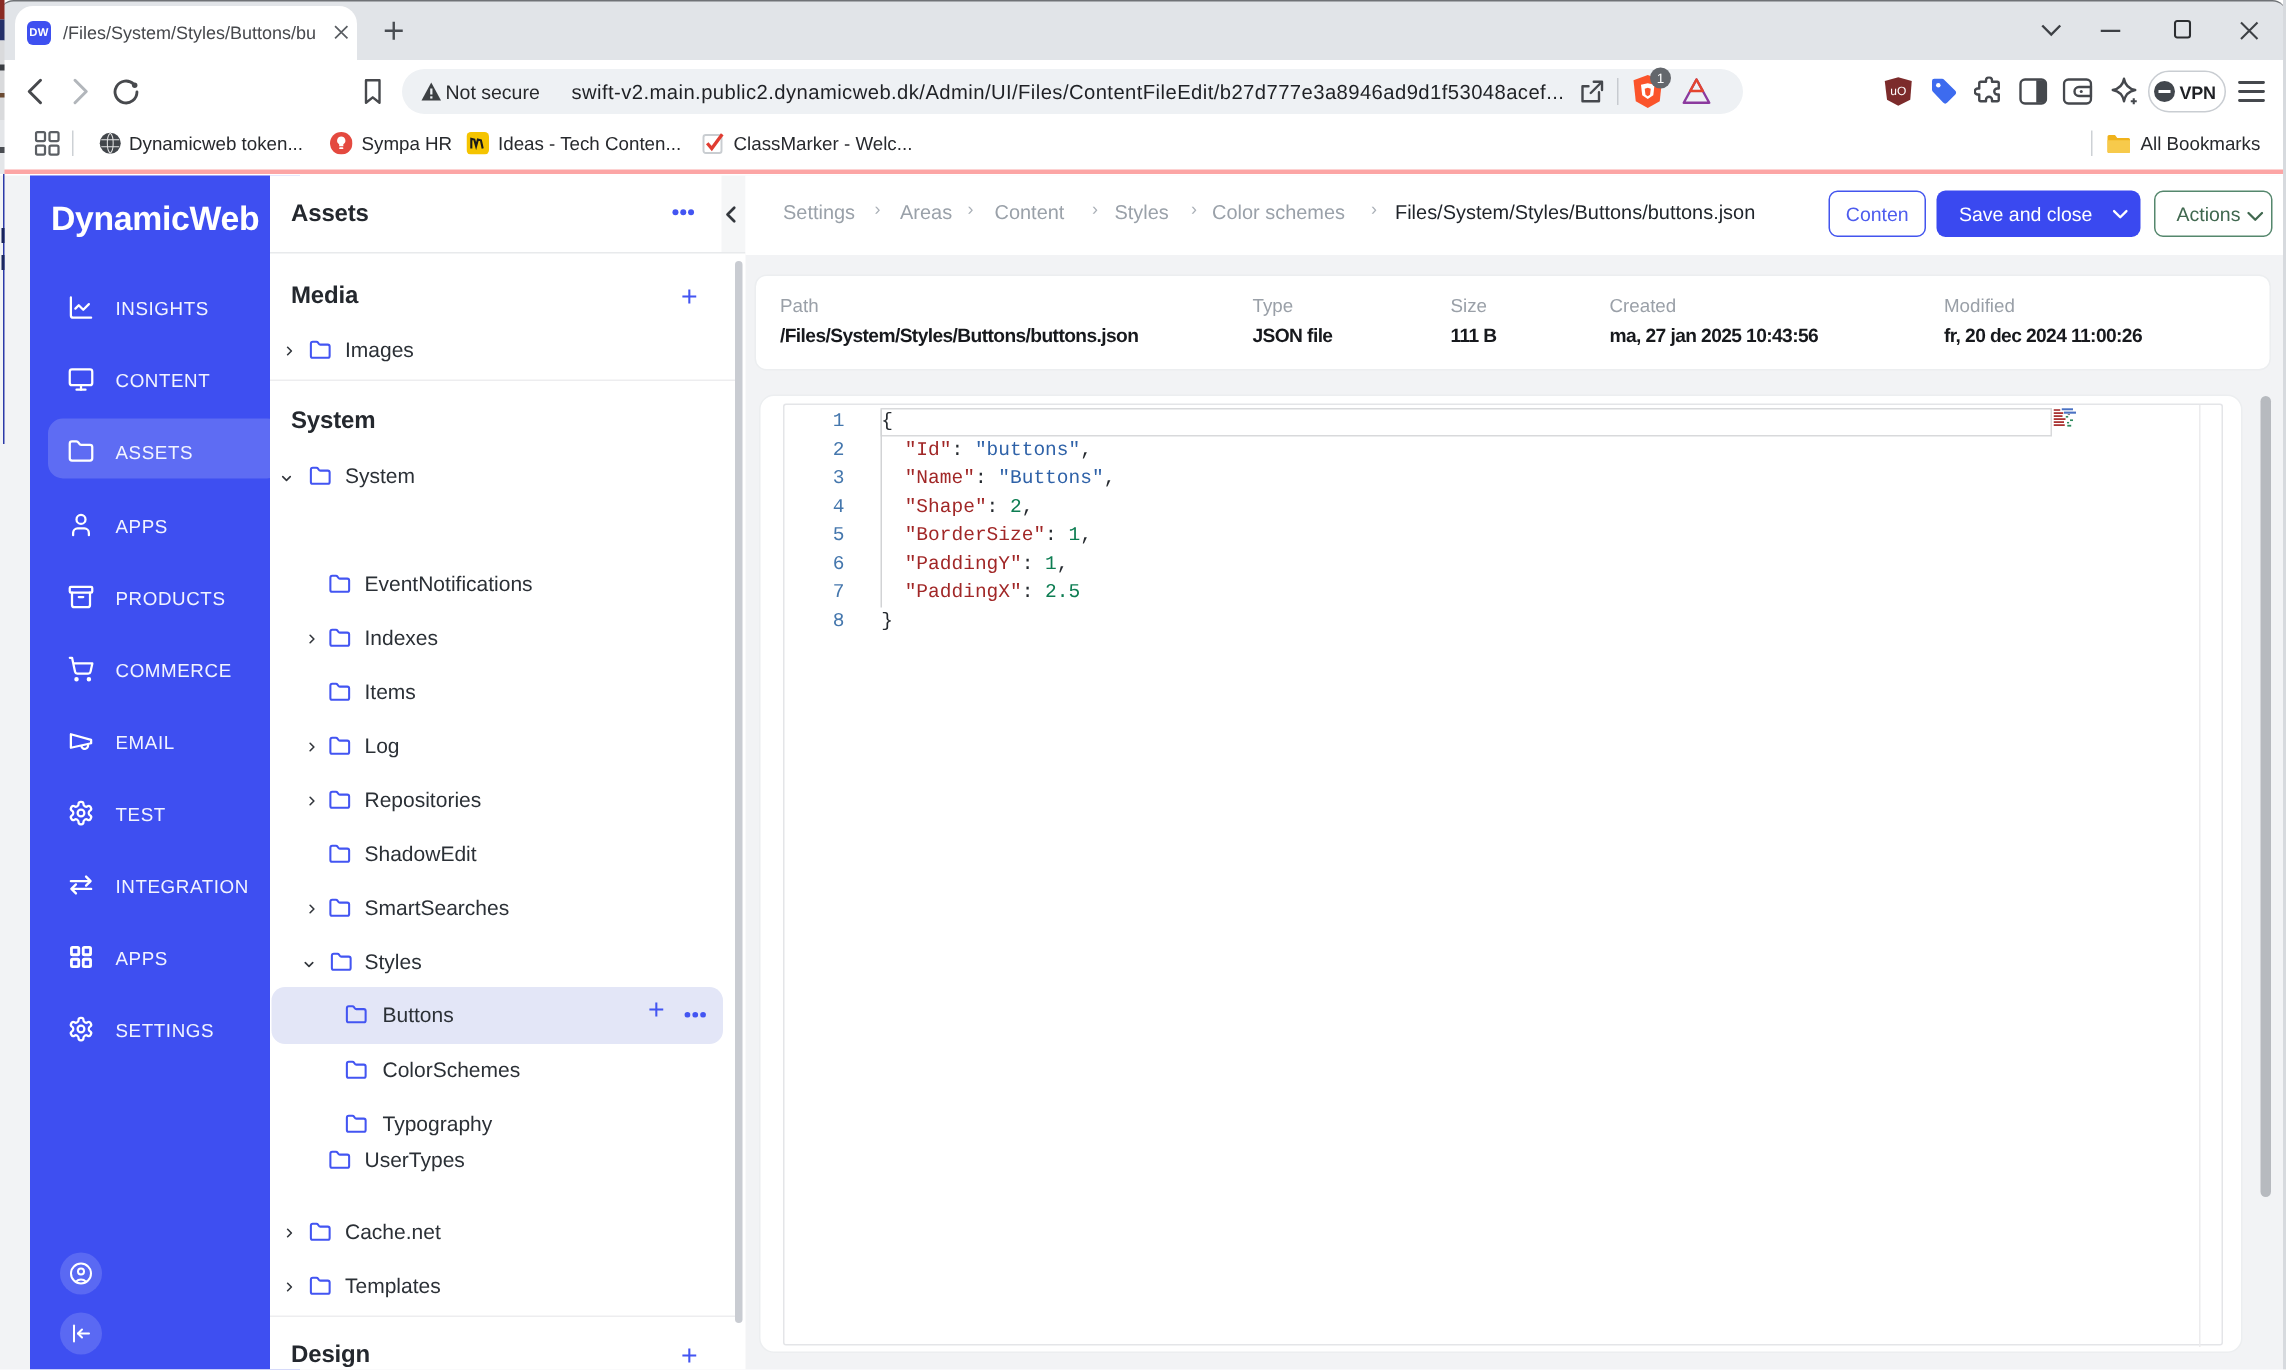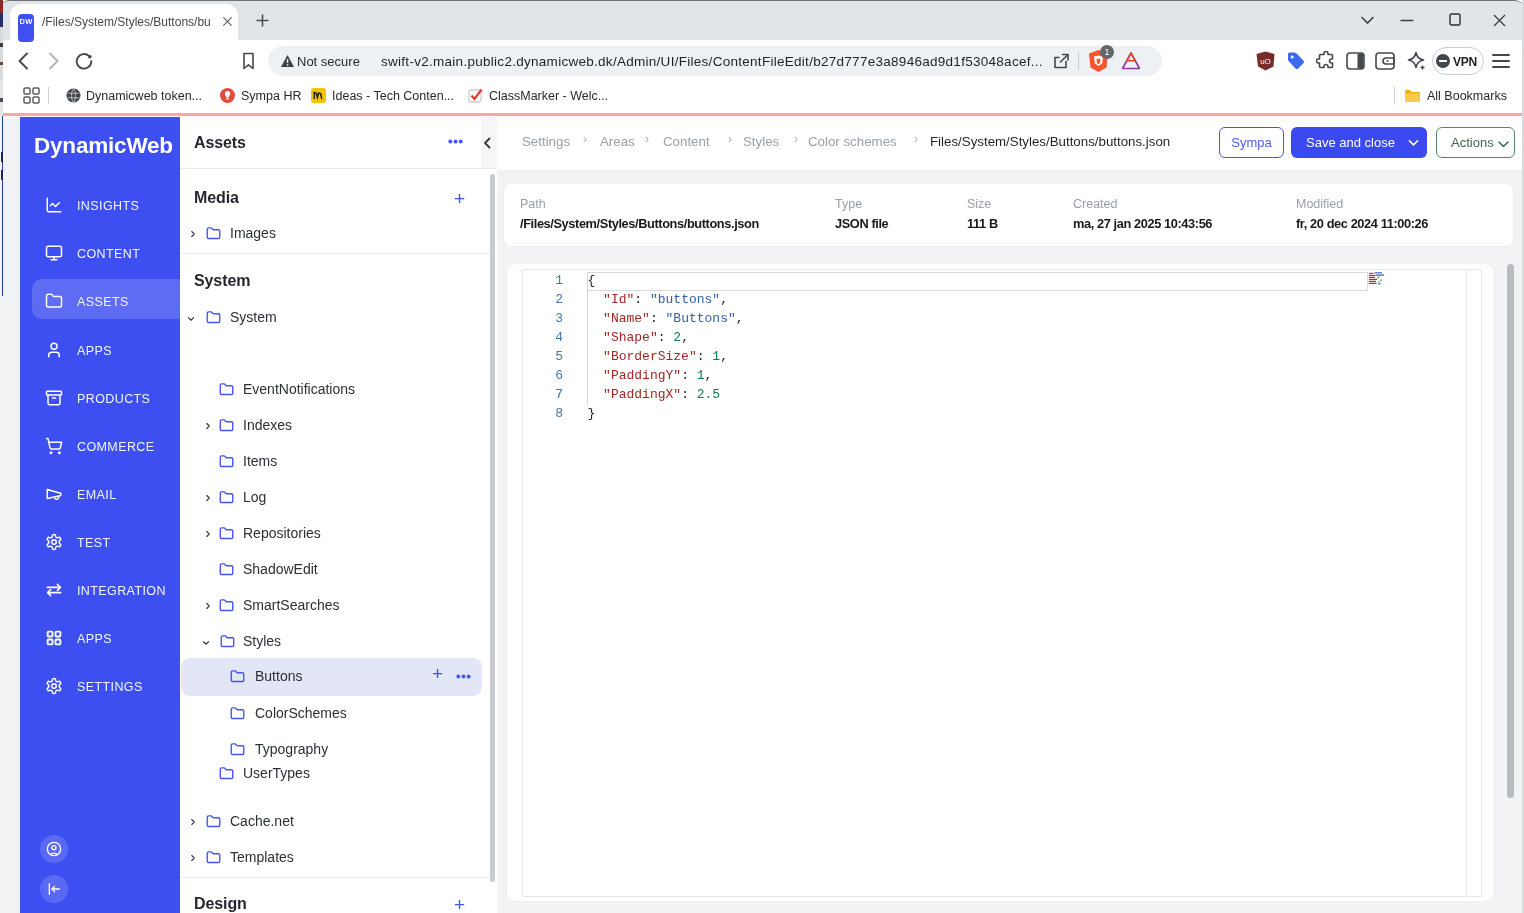--- a/index.html
+++ b/index.html
@@ -3,21 +3,21 @@
 <meta charset="utf-8">
 <style>
 * { margin:0; padding:0; box-sizing:border-box; }
 html,body { width:1524px; height:913px; overflow:hidden; font-family:"Liberation Sans", sans-serif; }
 .abs { position:absolute; }
 #stage { position:relative; width:1524px; height:913px; background:#fff; }
 
 
 #tabbar { width:1524px; height:40px; background:#e1e4e8; border-top:1px solid #6f7276; border-radius:9px 9px 0 0; }
 #tab { position:absolute; left:10px; top:4px; width:228px; height:36px; background:#fff; border-radius:12px 12px 0 0; }
-#favicon { position:absolute; left:18px; top:14px; width:16px; height:28px; background:#3e50f0; border-radius:4px; color:#fff; font-size:7.5px; font-weight:bold; text-align:center; line-height:16px; letter-spacing:.2px; }
+#favicon { position:absolute; left:18px; top:14px; width:16px; height:16px; background:#3e50f0; border-radius:4px; color:#fff; font-size:7.5px; font-weight:bold; text-align:center; line-height:16px; letter-spacing:.2px; }
 #tabtitle { position:absolute; left:42px; top:15px; width:172px; height:15px; overflow:hidden; font-size:12px; color:#47494d; white-space:nowrap; }
 #toolbar { width:1524px; height:40px; background:#fff; }
 #pill { position:absolute; left:268px; top:46px; width:894px; height:30px; background:#eef1f4; border-radius:15px; }
 #bookmarks { width:1524px; height:36px; background:#fff; border-bottom:3px solid #fca5a5; }
 .bktext { position:absolute; top:89px; font-size:12.5px; color:#27292d; white-space:nowrap; }
 
 
 #page { position:absolute; left:0; top:117px; width:1524px; height:796px; background:#f2f3f5; }
 #sidenav { position:absolute; left:0; top:0; width:180px; height:796px; background:#3e4ff1;margin-left:20px; }
 #logo { position:absolute; left:14px; top:16px; color:#fff; font-size:22.5px; font-weight:bold; letter-spacing:-0.2px; }
@@ -460,21 +460,21 @@
         <div class="crumbsep" style="left:86px">›</div>
         <div class="crumb" style="left:103px">Areas</div>
         <div class="crumbsep" style="left:148px">›</div>
         <div class="crumb" style="left:166px">Content</div>
         <div class="crumbsep" style="left:231px">›</div>
         <div class="crumb" style="left:246px">Styles</div>
         <div class="crumbsep" style="left:297px">›</div>
         <div class="crumb" style="left:311px">Color schemes</div>
         <div class="crumbsep" style="left:417px">›</div>
         <div id="crumbfile" style="left:433px">Files/System/Styles/Buttons/buttons.json</div>
-        <div class="btn" id="btncancel">Sympa</div>
+        <div class="btn" id="btncancel">Conten</div>
         <div class="btn" id="btnsave">Save and close
           <svg class="abs" style="left:117px;top:12px" width="11" height="8" viewBox="0 0 12 8">
               <path d="M1.5 1.5L6 6l4.5-4.5" stroke="#fff" stroke-width="1.7" fill="none" stroke-linecap="round" stroke-linejoin="round"></path>
             </svg>
         </div>
         <div class="btn" id="btnactions">Actions
           <svg class="abs" style="left:61px;top:13px" width="11" height="7" viewBox="0 0 11 7">
               <path d="M1 1l4.5 4.5L10 1" stroke="#40684f" stroke-width="1.5" fill="none" stroke-linecap="round" stroke-linejoin="round"></path>
             </svg>
         </div>

